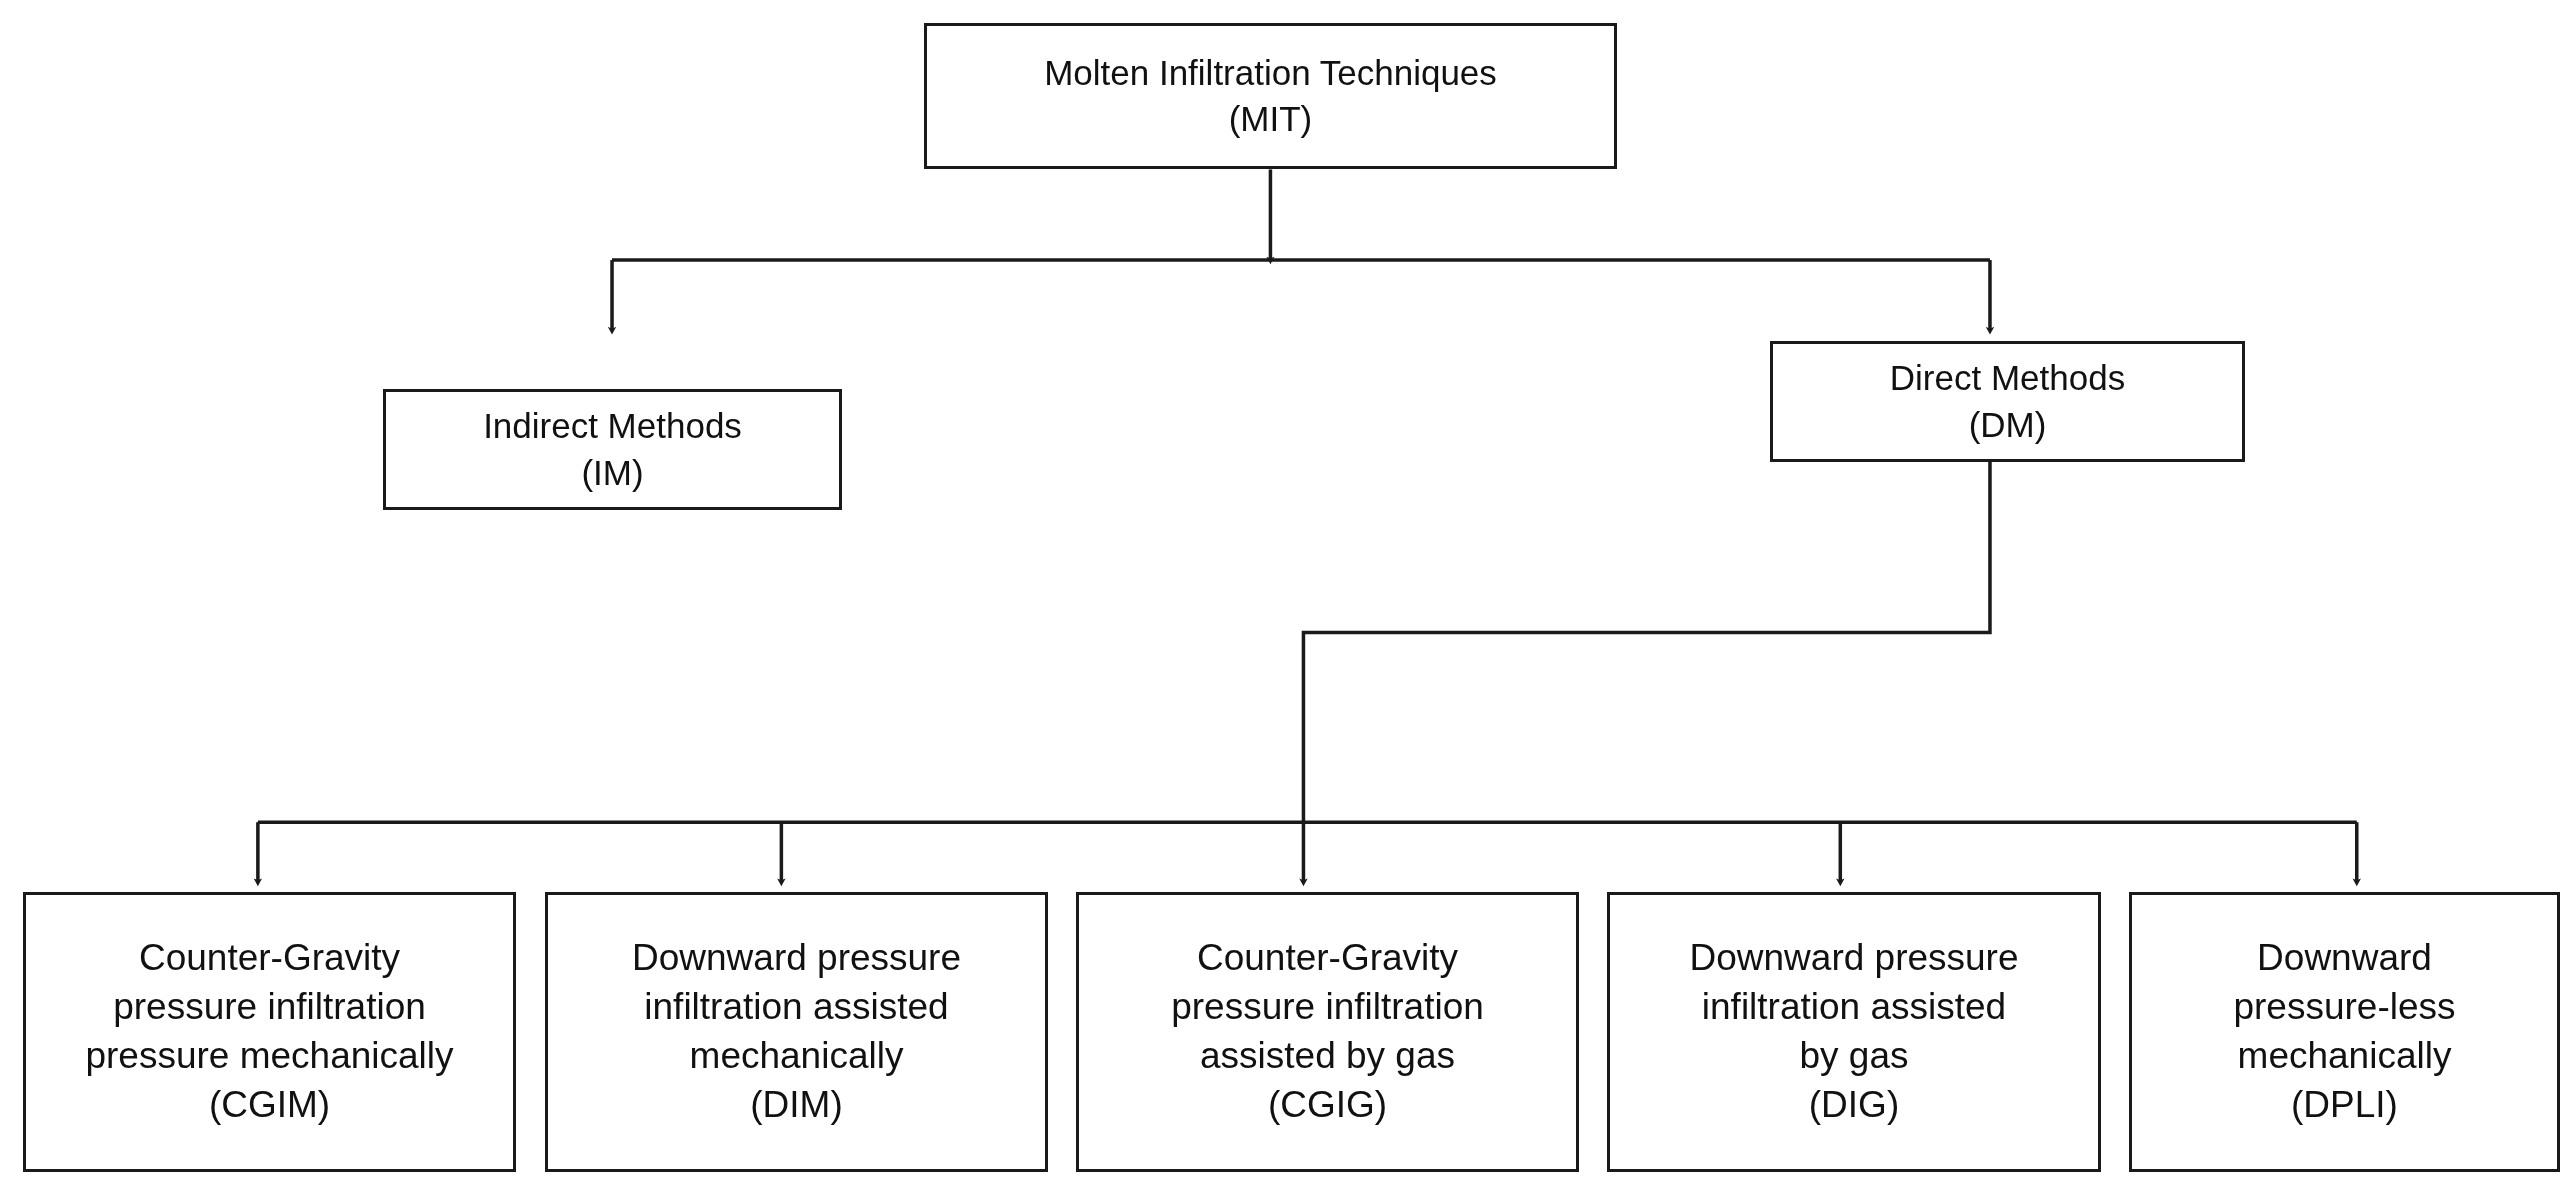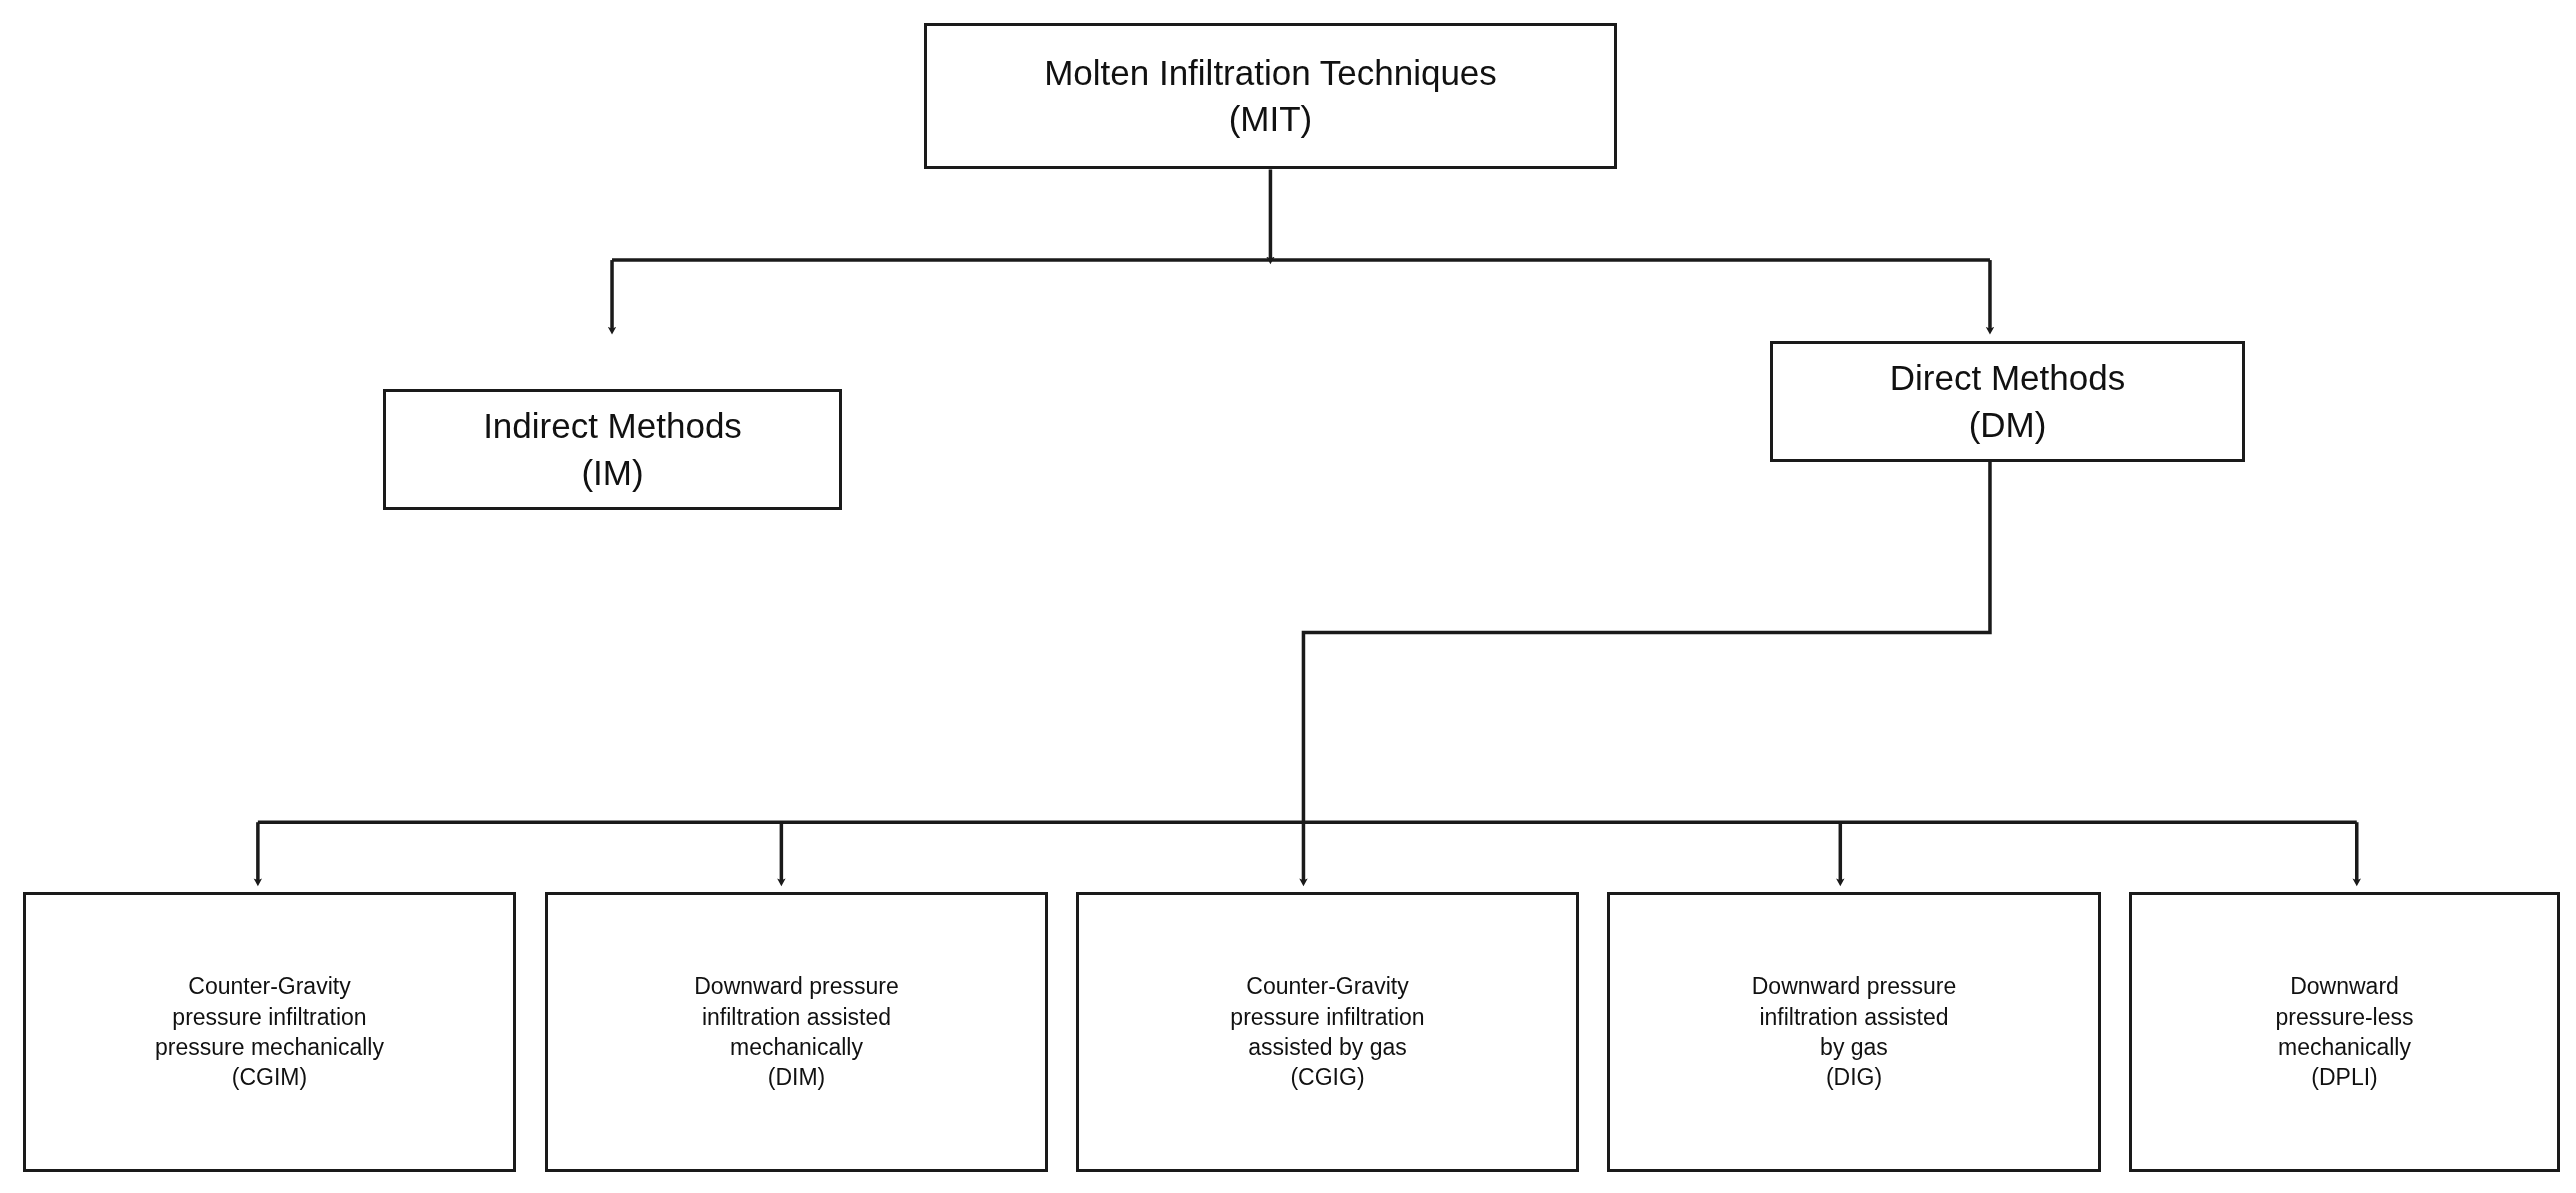--- a/index.html
+++ b/index.html
@@ -73,21 +73,21 @@
     left: 383px;
     top: 507px;
     width: 459px;
     height: 251px;
     font-size: 35px;
   }
   
   .leaf {
     top: 892px;
     height: 280px;
-    font-size: 23px;
+    font-size: 37px;
     padding: 0 9.8px;
   }
   #node-cgim  { left: 23px;   width: 493px; }
   #node-dim   { left: 545px;  width: 503px; }
   #node-cgig  { left: 1076px; width: 503px; }
   #node-dig   { left: 1607px; width: 494px; }
   #node-dpli  { left: 2129px; width: 431px; }
 </style>
 </head>
 <body>

